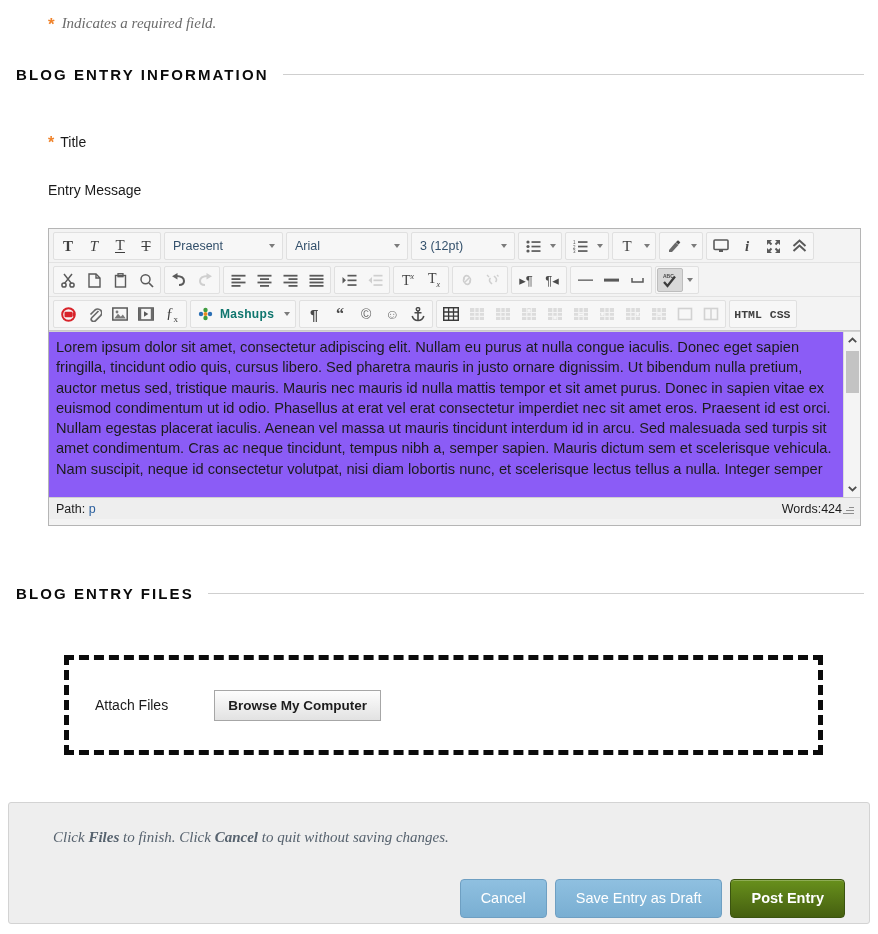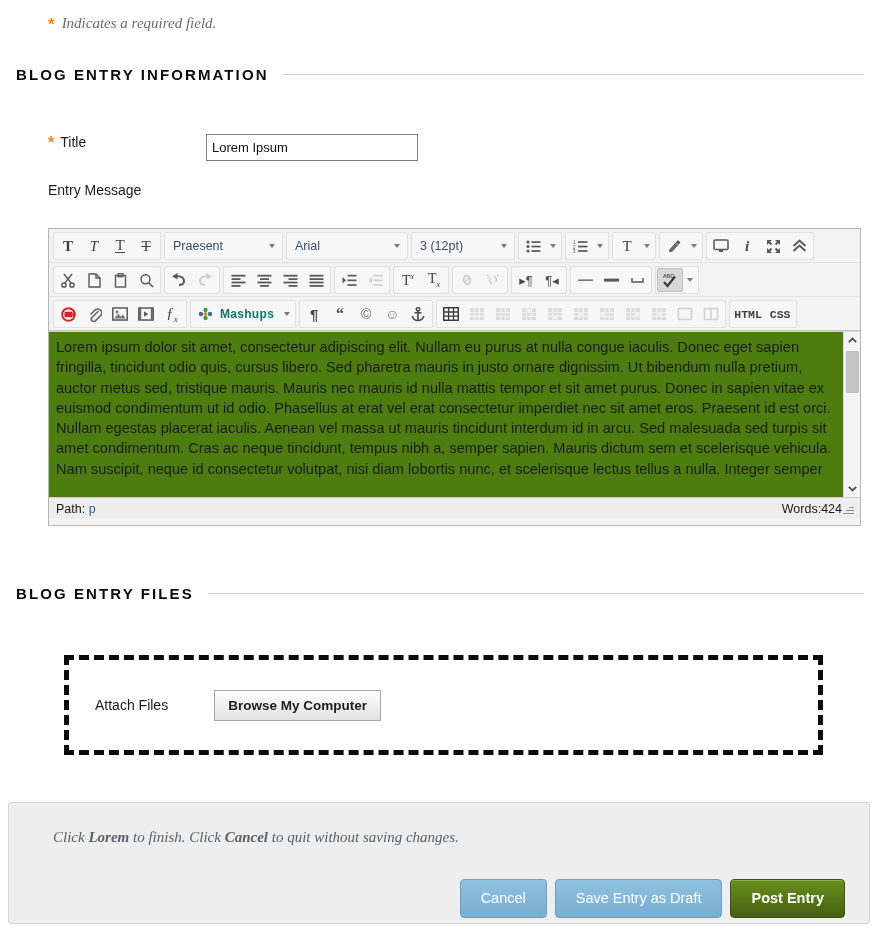--- a/index.html
+++ b/index.html
@@ -115,21 +115,21 @@
   .sel .lbl { white-space: nowrap; }
   .sel-para { width: 115px; }
   .sel-font { width: 118px; }
   .sel-size { width: 100px; }
 
   .tb-text { font-size: 12px; font-weight: 700; color:#0f766e; letter-spacing:0.3px;}
 
   
   .content-wrap {
     position: relative;
-    background:#4d7c0f; height: 166px;
+    background:#8b5cf6; height: 166px;
     border-top: 1px solid #d2d2d2;
     overflow: hidden;
   }
   .content-body {
     position:absolute; left:0; top:0; right:17px; bottom:0;
     padding: 5px 8px 0 7px;
     font-family: "Liberation Sans", sans-serif;
     font-size: 14.6px; line-height: 20.3px; color:#1c1c1c;
     overflow: hidden;
   }
@@ -228,21 +228,20 @@
 
   <div class="section-head" style="top:66px;">
     <span class="label">BLOG ENTRY INFORMATION</span>
     <span class="rule"></span>
   </div>
 
   <div class="title-row">
     <span class="star">*</span>
     <span class="lbl">Title</span>
   </div>
-  <input class="title-input" value="Lorem Ipsum" style="">
 
   <div class="msg-label">Entry Message</div>
 
   <div class="editor">
 
     <div class="tb-row">
       <div class="grp">
         <div class="btn">
             <span style="font-family:'Liberation Serif',serif;font-weight:700;font-size:15px;color:#3f3f3f;">T</span>
           </div>
@@ -520,21 +519,21 @@
         </div>
         <div class="btn">
           <svg width="16" height="14" viewBox="0 0 16 14">
               <rect x="0.8" y="1" width="14.4" height="12" fill="none" stroke="#5a5a5a" stroke-width="1.5"></rect>
               <rect x="0.8" y="1" width="2.4" height="12" fill="#6a6a6a"></rect>
               <rect x="12.8" y="1" width="2.4" height="12" fill="#6a6a6a"></rect>
               <path d="M6 4.3 L10.3 7 L6 9.7 Z" fill="#5a5a5a"></path>
             </svg>
         </div>
         <div class="btn">
-            <span style="font-family:'Liberation Serif',serif;font-style:italic;font-size:15px;color:#3f3f3f;">ƒ<sub style="font-size:9px;">x</sub></span>
+            <span style="font-family:'Liberation Serif',serif;font-size:15px;color:#3f3f3f;">ƒ<sub style="font-size:9px;">x</sub></span>
           </div>
       </div>
       <div class="grp">
         <div class="btn">
           <svg width="15" height="14" viewBox="0 0 15 14">
               <circle cx="3" cy="7" r="2.2" fill="#2a6fb5"></circle>
               <circle cx="7.5" cy="3" r="2.2" fill="#3f9c3f"></circle>
               <circle cx="12" cy="7" r="2.2" fill="#2a6fb5"></circle>
               <circle cx="7.5" cy="11" r="2.2" fill="#3f9c3f"></circle>
               <circle cx="7.5" cy="7" r="2" fill="#e98a1f"></circle>
@@ -683,21 +682,21 @@
     <span class="rule"></span>
   </div>
 
   <div class="dropzone">
     <span class="dz-label">Attach Files</span>
     <button class="browse-btn">Browse My Computer</button>
   </div>
 
   <div class="footer">
     <div class="hint">
-      <span>Click </span><b>Lorem</b><span> to finish. Click </span><b>Cancel</b><span> to quit without saving changes.</span>
+      <span>Click </span><b>Files</b><span> to finish. Click </span><b>Cancel</b><span> to quit without saving changes.</span>
     </div>
     <div class="actions">
       <button class="abtn blue">Cancel</button>
       <button class="abtn blue">Save Entry as Draft</button>
       <button class="abtn green">Post Entry</button>
     </div>
   </div>
 
 </div>
 

